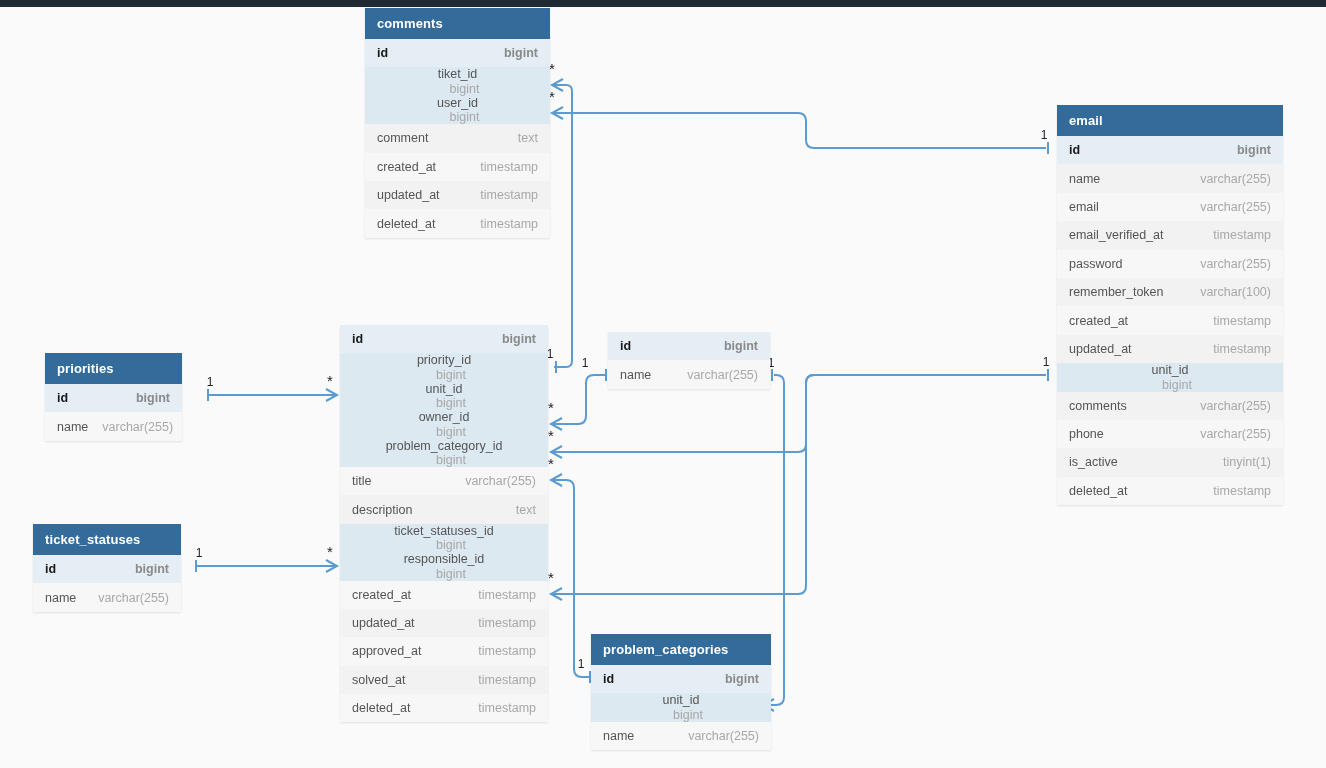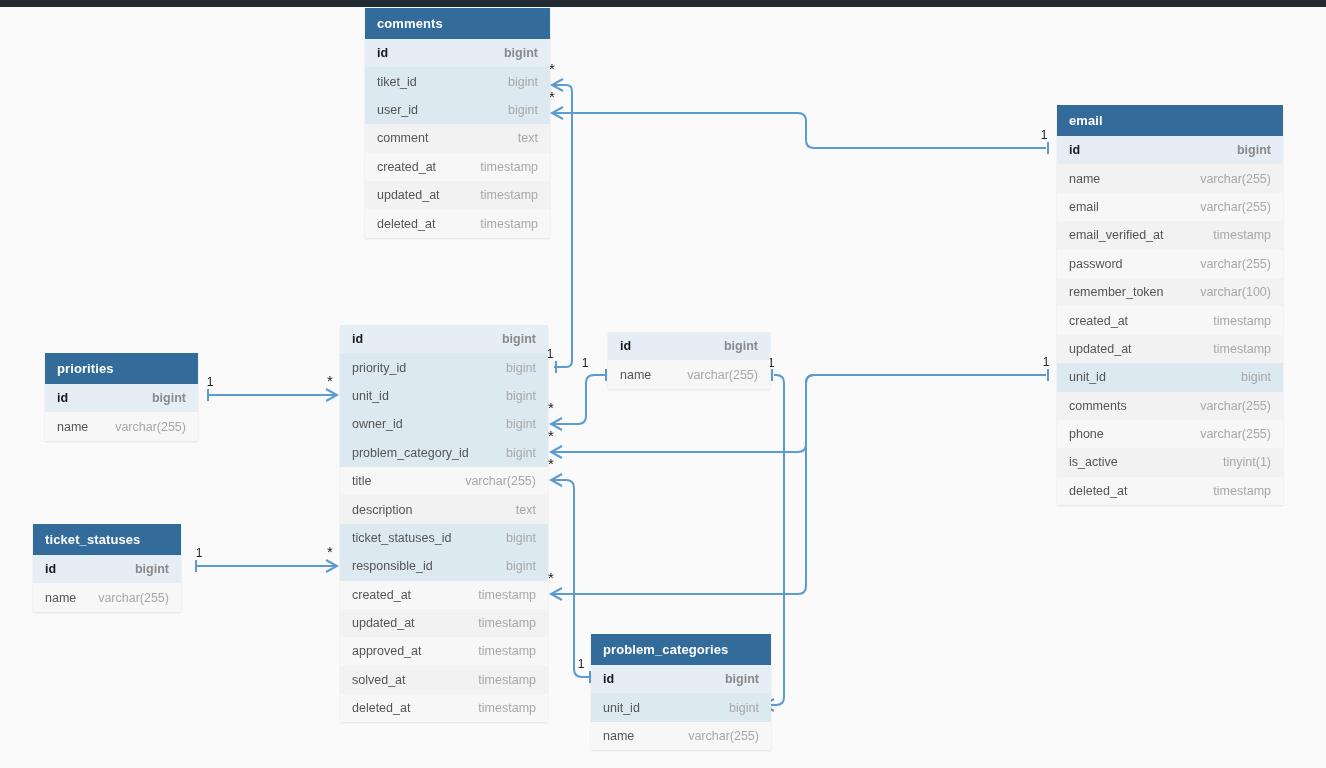--- a/index.html
+++ b/index.html
@@ -71,20 +71,21 @@
     padding: 0 12px;
     height: 28.4px;
     background: #f2f2f2;
   }
   .tbl-row.pk {
     background: #e4eef4;
     font-weight: bold;
   }
   .tbl-row.fk {
     background: #dce9f1;
+    flex-direction: column;
   }
   .tbl-row.alt {
     background: #f7f7f7;
   }
   .col-name {
     color: #555555;
     white-space: nowrap;
   }
   .tbl-row.pk .col-name { color: #1a1a1a; }
   .col-type {
@@ -303,21 +304,21 @@
         </div>
         <div class="tbl-row">
           <span class="col-name">solved_at</span>
           <span class="col-type">timestamp</span>
         </div>
         <div class="tbl-row alt">
           <span class="col-name">deleted_at</span>
           <span class="col-type">timestamp</span>
         </div>
       </div>
-      <div class="table" style="left: 45px; top: 353px; width: 153px;">
+      <div class="table" style="left: 45px; top: 353px; width: 137px;">
         <div class="tbl-header">priorities</div>
         <div class="tbl-row pk">
           <span class="col-name">id</span>
           <span class="col-type">bigint</span>
         </div>
         <div class="tbl-row alt">
           <span class="col-name">name</span>
           <span class="col-type">varchar(255)</span>
         </div>
       </div>

